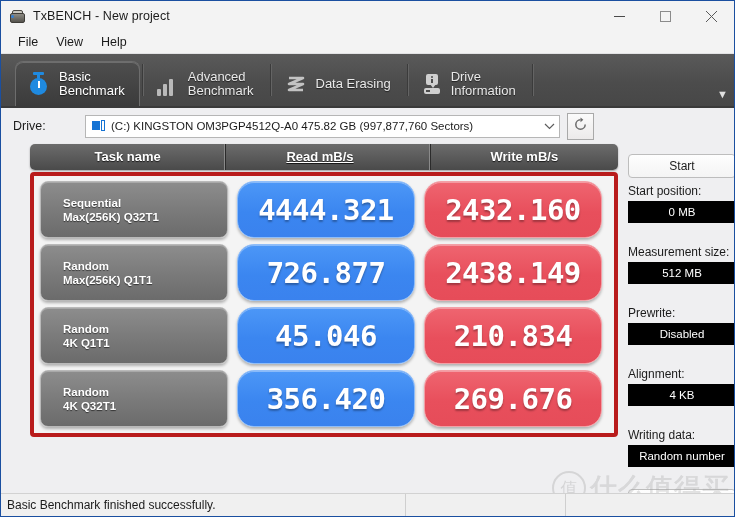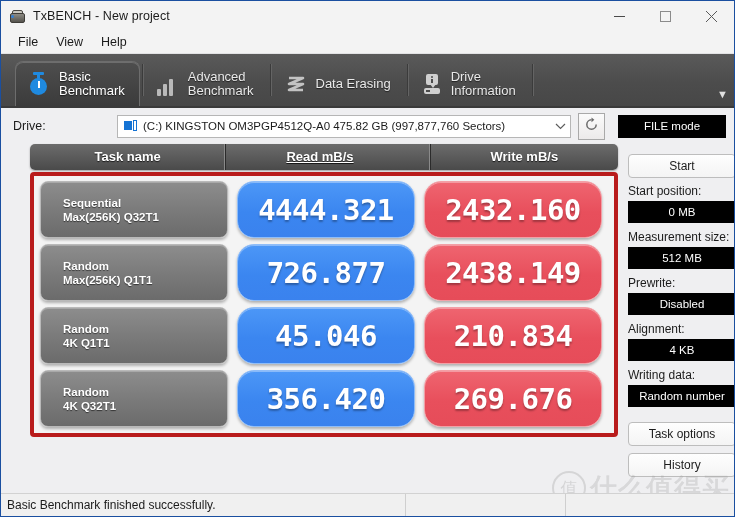--- a/index.html
+++ b/index.html
@@ -219,21 +219,20 @@
     flex: 1 1 auto;
     height: 23px;
     background: #ffffff;
     border: 1px solid #b6b6b6;
     display: flex;
     align-items: center;
     padding: 0 4px 0 6px;
     box-sizing: border-box;
     position: relative;
     max-width: 475px;
-    margin-left: 32px;
   }
   .drive-ico {
     width: 14px; height: 12px; position: relative; margin-right: 5px; flex:0 0 auto;
   }
   .drive-ico .sq {
     position:absolute; left:0; top:1px; width:8px; height:9px; background:#1573d4;
   }
   .drive-ico .sq2 {
     position:absolute; left:9px; top:0px; width:4px; height:11px;
     border:1px solid #1573d4; box-sizing:border-box; background:#fff;
@@ -381,21 +380,21 @@
     color: #1b1b1b;
     margin-bottom: 2px;
     line-height: 15px;
   }
   .side-value {
     width: 106px; height: 20px;
     background: #000000;
     color: #ffffff;
     font-size: 11.5px;
     display: flex; align-items: center; justify-content: center;
-    margin-bottom: 7px;
+    margin-bottom: 22px;
     border: 1px solid #000;
   }
 
   
   .statusbar {
     position: absolute;
     left: 0; bottom: 0;
     width: 733px;
     height: 22px;
     background: #f0f0f0;
@@ -548,21 +547,20 @@
       </span>
     </div>
     <div class="refresh-btn">
       <span>
         <svg width="15" height="15" viewBox="0 0 16 16">
           <path d="M13 8 A5 5 0 1 1 8 3" fill="none" stroke="#6a6a6a" stroke-width="1.6"></path>
           <path d="M8 0.5 L8 5.5 L11 3" fill="#6a6a6a"></path>
         </svg>
       </span>
     </div>
-    <div class="mode-btn">FILE mode</div>
   </div>
 
   <div class="body-wrap">
 
     <div class="results">
 
       <div class="thead">
         <div class="th c1">Task name</div>
         <div class="th c2">Read mB/s</div>
         <div class="th c3">Write mB/s</div>

